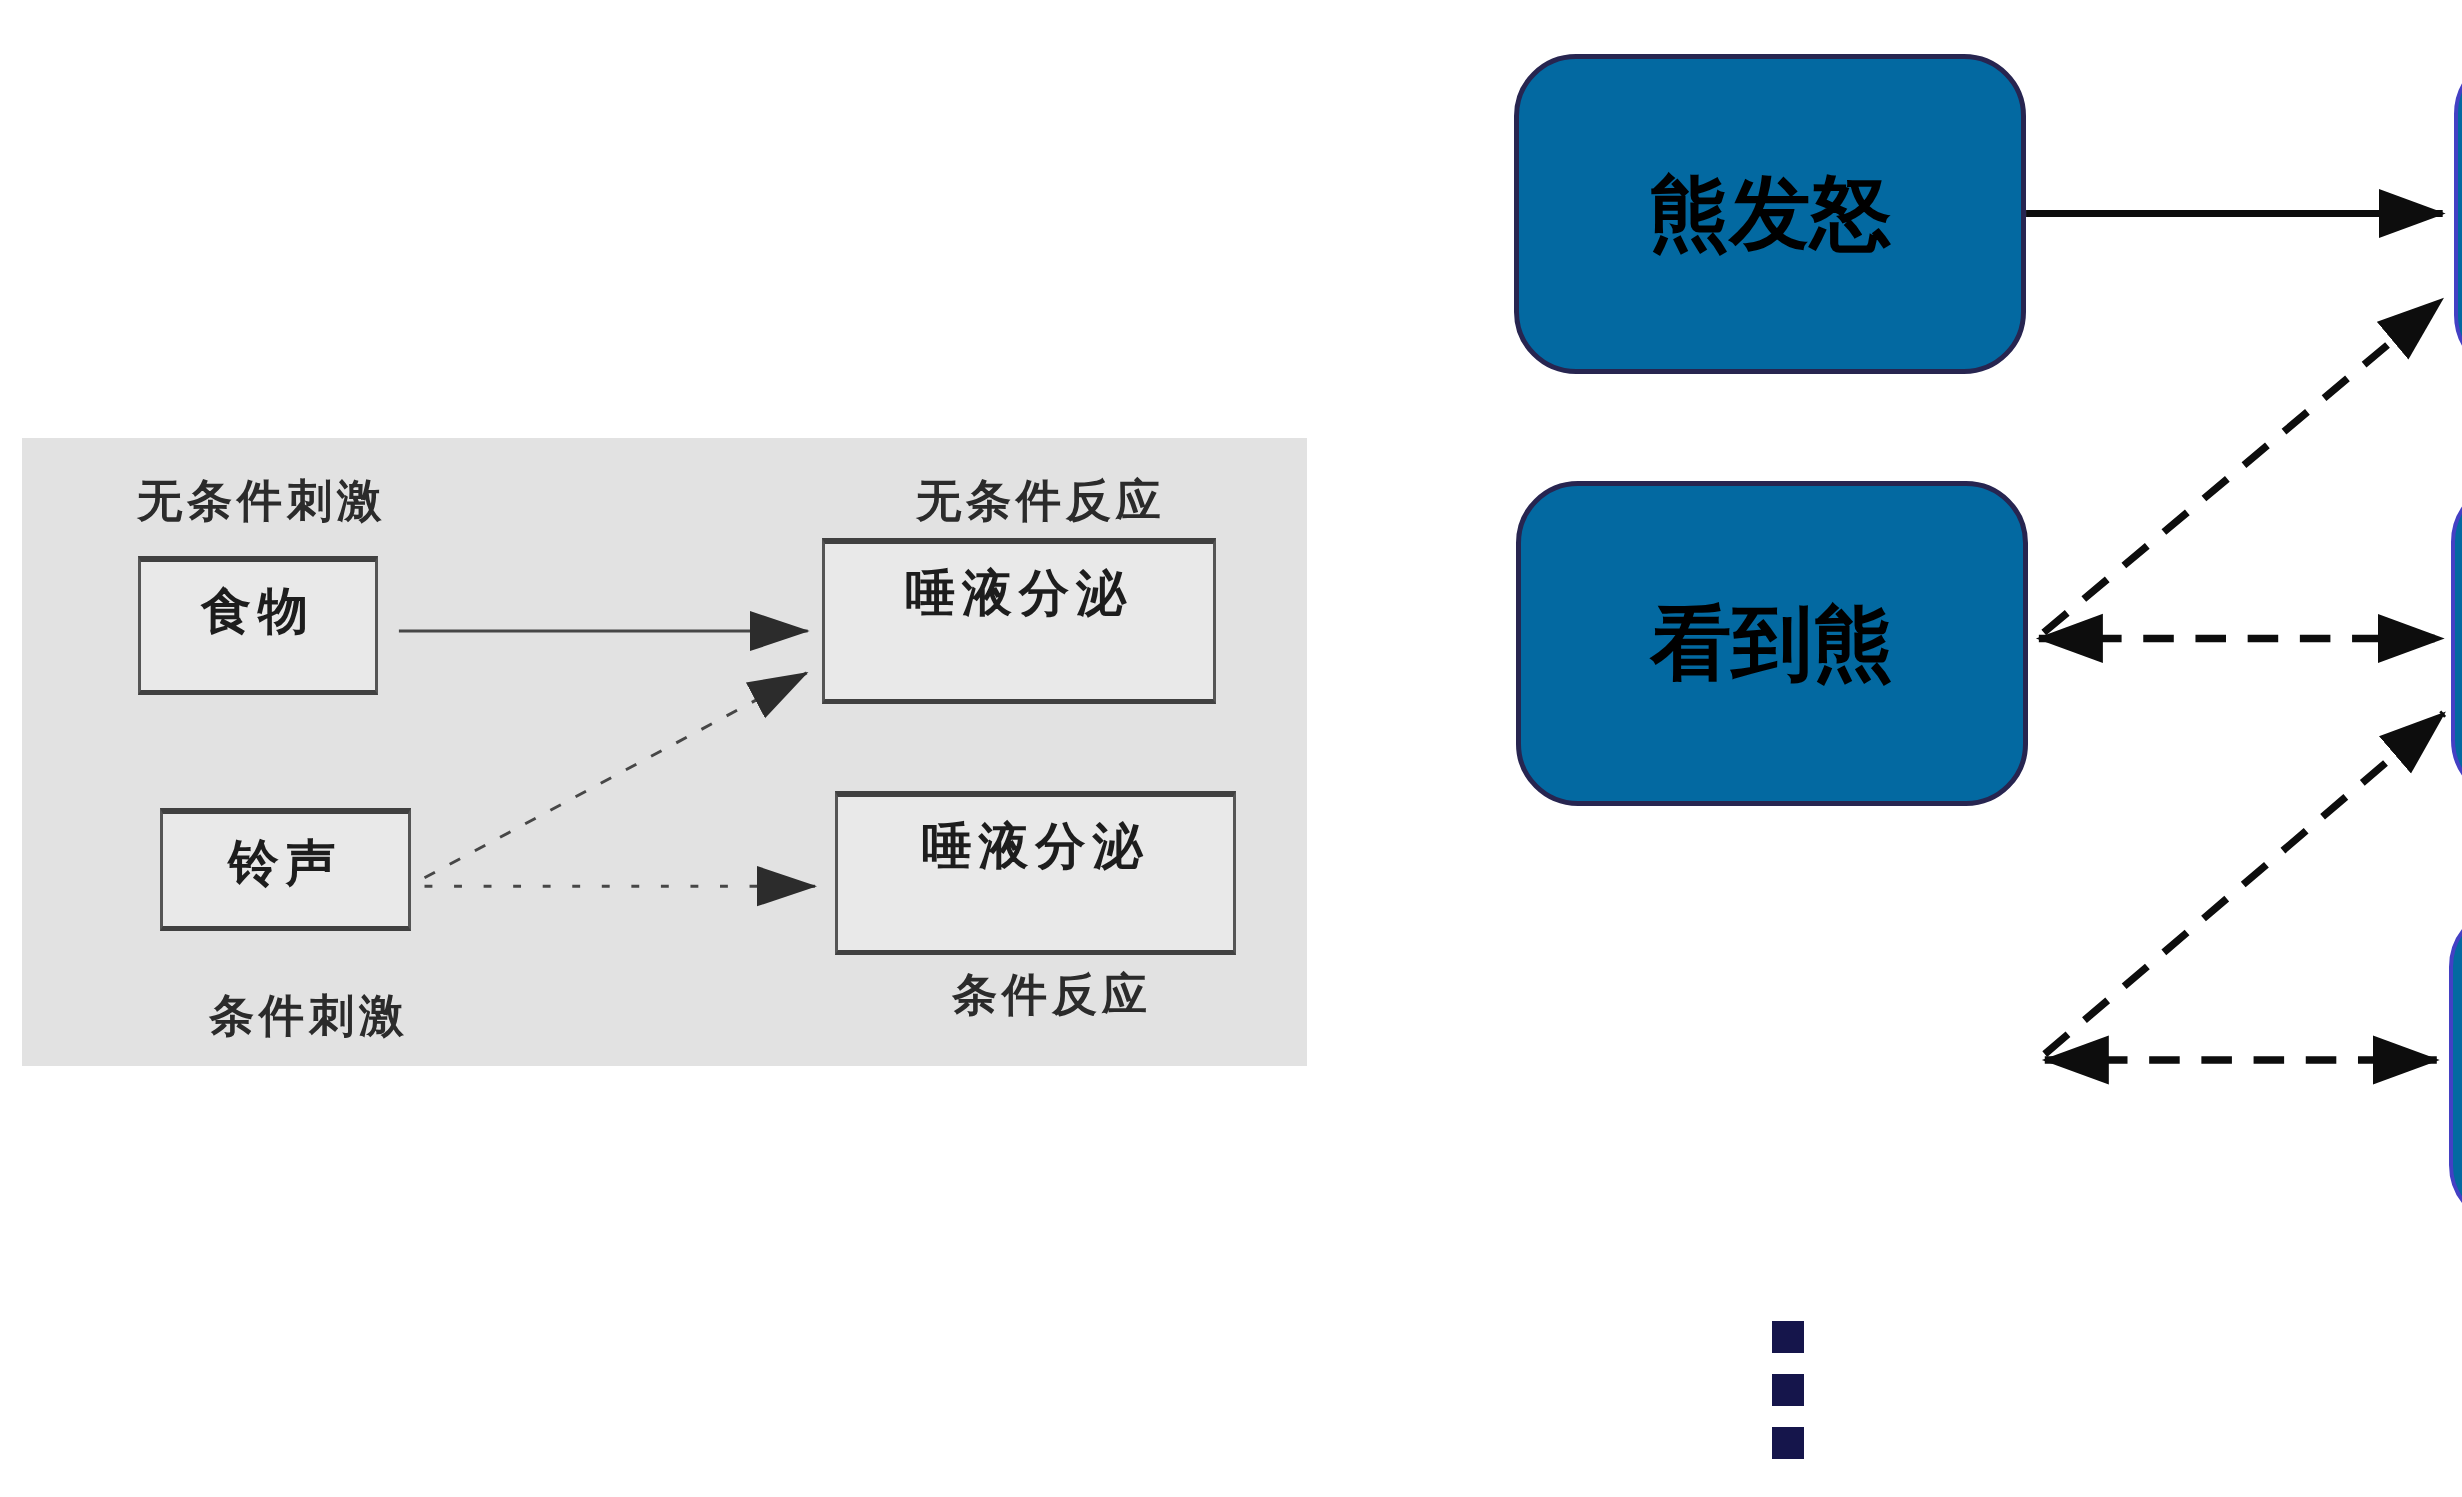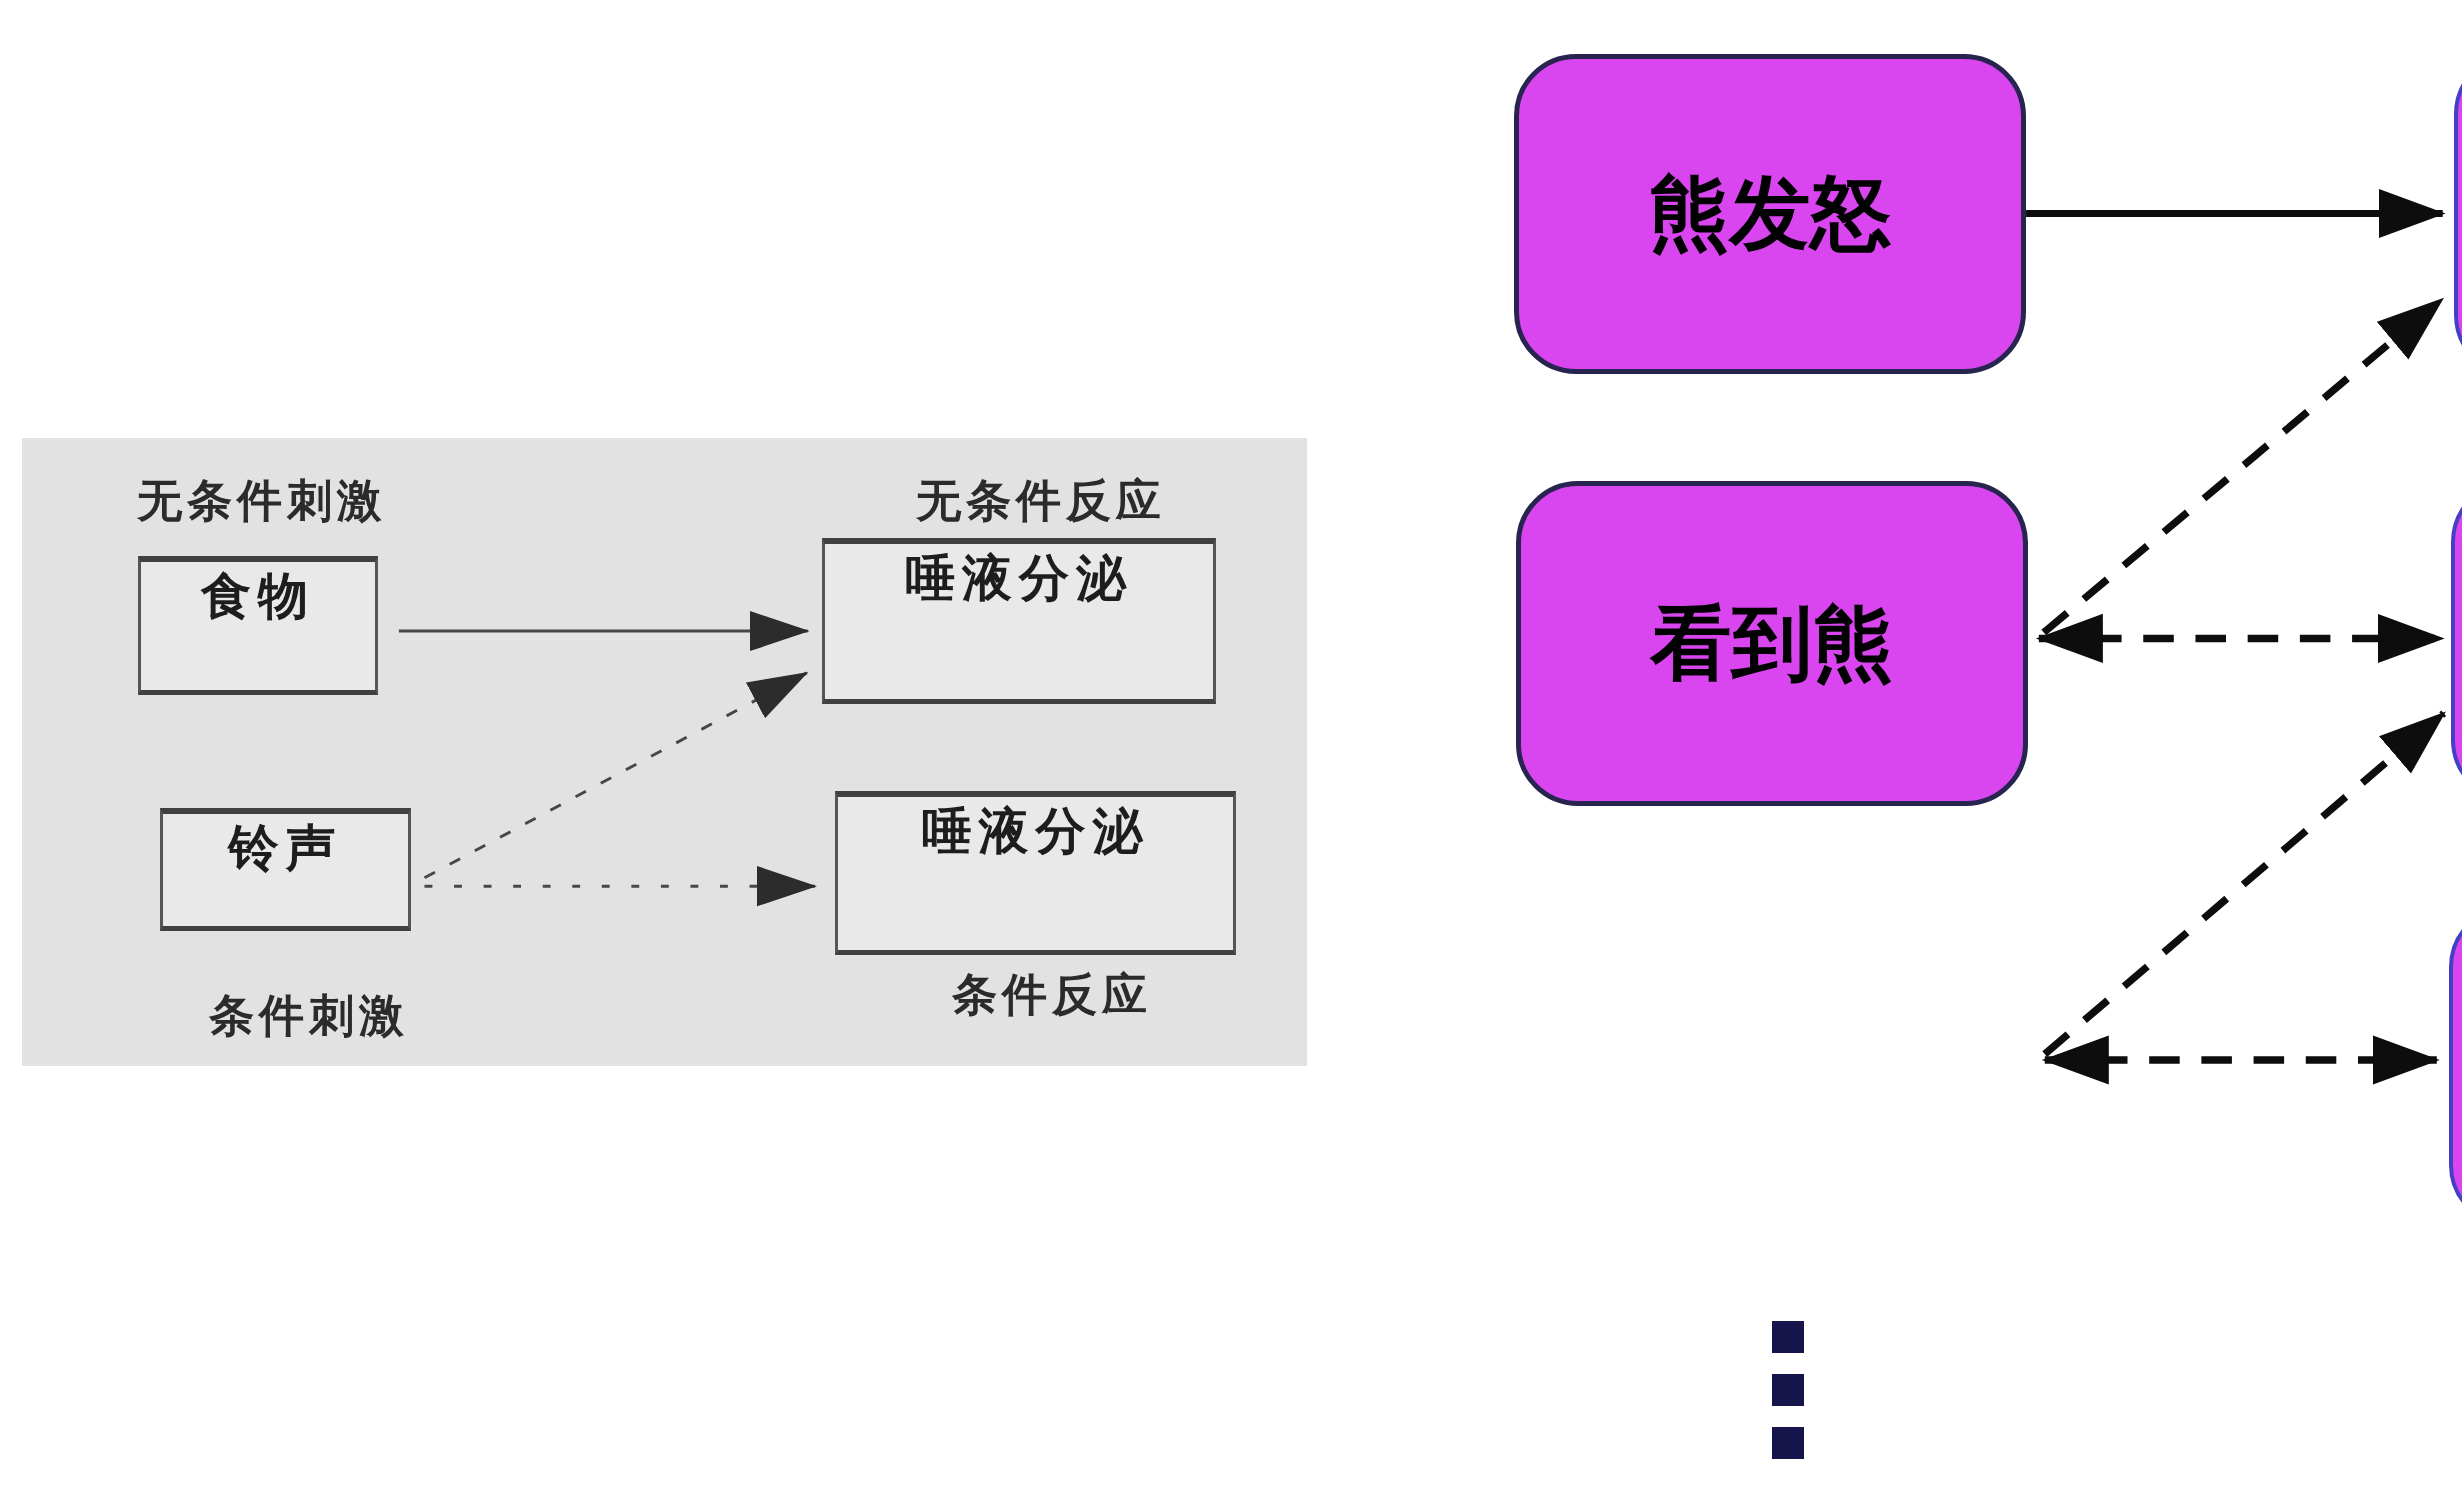--- a/index.html
+++ b/index.html
@@ -14,27 +14,27 @@
   .glabel {
     color:var(--panel-text,#2b2b2b); font-size:45px; font-weight:600;
     letter-spacing:4.9px; text-align:center; white-space:nowrap; line-height:1.1;margin-top:16px;
   }
   .gbox {
     background:var(--panel-box-bg,#e9e9e9); box-sizing:border-box;
     border:3px solid var(--panel-box-border,#555555);
     border-top:6.4px solid var(--panel-box-border-dark,#404040);
     border-bottom:5.4px solid var(--panel-box-border-dark,#404040);
     color:#1d1d1d; font-size:50px; font-weight:600; letter-spacing:6.9px;
-    display:flex; justify-content:center; align-items:flex-start; padding-top:1px;
+    display:flex; justify-content:center; align-items:flex-start; padding-top:16px;
     text-align:center;
   }
 
   
   .rnode {
-    position:absolute; background:#d946ef; border-radius:62px; box-sizing:border-box;
+    position:absolute; background:#0369a1; border-radius:62px; box-sizing:border-box;
     display:flex; align-items:center; justify-content:center; text-align:center;
   }
   .rnode.navy { border:5.4px solid var(--navy-border,#272550); }
   .rnode.blue { border:4.9px solid var(--blue-border,#4340c4); }
   .cn  { font-weight:bold; font-size:81px; color:#000000; white-space:pre-line; line-height:1.25; }
 
   
   .dot { position:absolute; width:31.5px; height:31.5px; }
   .dot.navy { background:var(--dot-navy,#15154b); }
 

